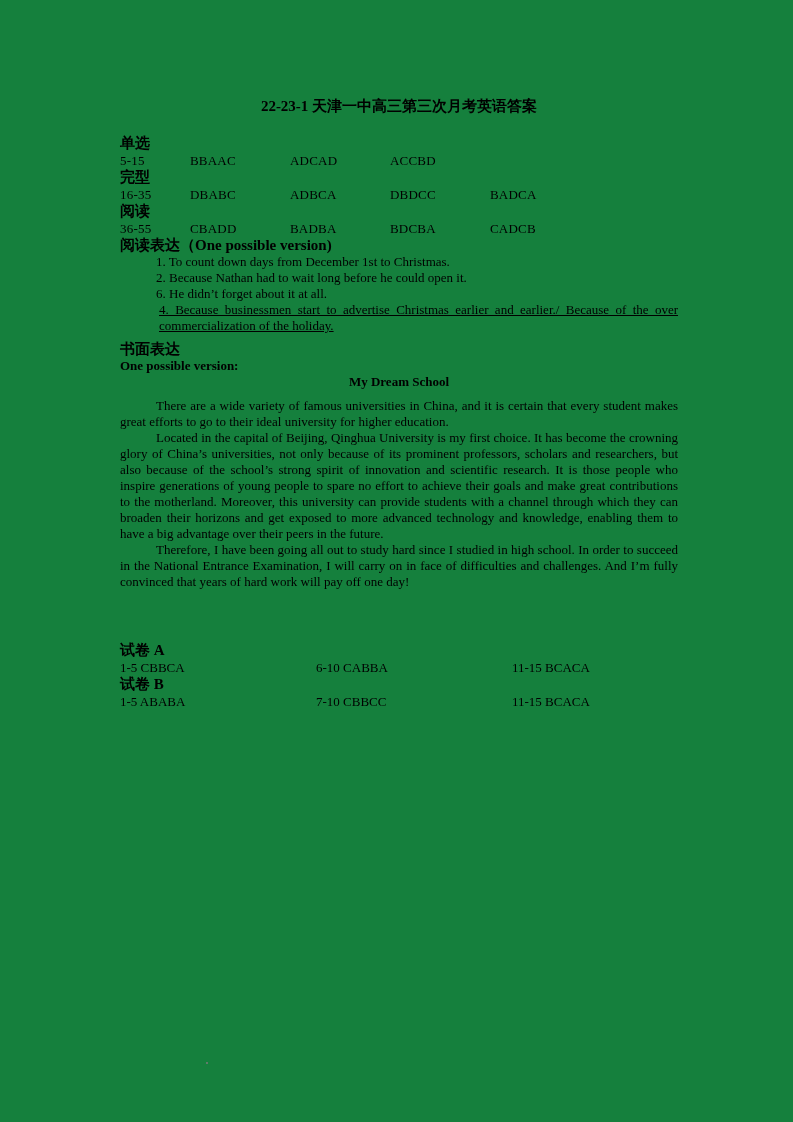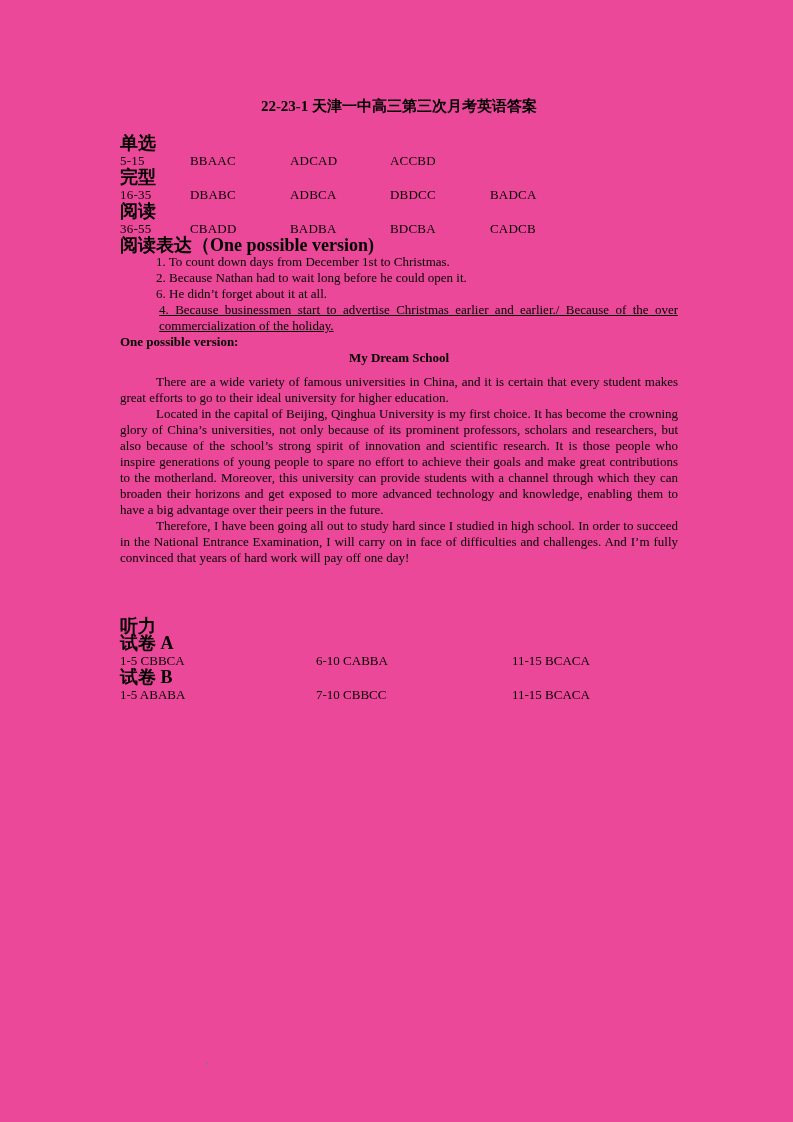--- a/index.html
+++ b/index.html
@@ -5,40 +5,40 @@
   * { margin: 0; padding: 0; box-sizing: border-box; }
   html, body { background: #ffffff; }
   body {
     width: 793px; height: 1122px;
     font-family: "Liberation Serif", serif;
     color: #000;
   }
   .page {
     position: relative;
     width: 793px; height: 1122px;
-    background: #ec4899;
+    background: #15803d;
     overflow: hidden;
   }
   .content {
     position: absolute;
     left: 120px; top: 97px;
     width: 558px;
     font-size: 13px;
     line-height: 16px;
   }
   .doc-title {
     font-size: 15px;
     font-weight: bold;
     text-align: center;
     line-height: 18px;
     margin-bottom: 20px;
   }
   .sec-heading {
     font-weight: bold;
-    font-size: 18px;
+    font-size: 15px;
     line-height: 17px;
   }
   .answer-row {
     display: flex;
     line-height: 17px;
     letter-spacing: 0.2px;
   }
   .answer-row .range { width: 55px; flex: 0 0 auto; }
   .answer-row .ans   { width: 85px; flex: 0 0 auto; margin-left: 15px; }
   .re-item { line-height: 16px; margin-left: 36px; }
@@ -100,28 +100,28 @@
       <span class="ans">BDCBA</span>
       <span class="ans">CADCB</span>
     </div>
 
     <div class="sec-heading">阅读表达（One possible version)</div>
     <div class="re-item">1. To count down days from December 1st to Christmas.</div>
     <div class="re-item">2. Because Nathan had to wait long before he could open it.</div>
     <div class="re-item">6. He didn’t forget about it at all.</div>
     <div class="re-item just">4. Because businessmen start to advertise Christmas earlier and earlier./ Because of the over commercialization of the holiday.</div>
 
+    <div class="sec-heading writing-heading">书面表达</div>
     <div class="subheading">One possible version:</div>
     <div class="essay-title">My Dream School</div>
     <p class="essay-p">There are a wide variety of famous universities in China, and it is certain that every student makes great efforts to go to their ideal university for higher education.</p>
     <p class="essay-p">Located in the capital of Beijing, Qinghua University is my first choice. It has become the crowning glory of China’s universities, not only because of its prominent professors, scholars and researchers, but also because of the school’s strong spirit of innovation and scientific research. It is those people who inspire generations of young people to spare no effort to achieve their goals and make great contributions to the motherland. Moreover, this university can provide students with a channel through which they can broaden their horizons and get exposed to more advanced technology and knowledge, enabling them to have a big advantage over their peers in the future.</p>
     <p class="essay-p">Therefore, I have been going all out to study hard since I studied in high school. In order to succeed in the National Entrance Examination, I will carry on in face of difficulties and challenges. And I’m fully convinced that years of hard work will pay off one day!</p>
 
     <div class="listening-block">
-      <div class="sec-heading">听力</div>
 
       <div class="sec-heading">试卷 A</div>
       <div class="listen-row">
         <span class="lcell">1-5 CBBCA</span>
         <span class="lcell">6-10 CABBA</span>
         <span class="lcell">11-15 BCACA</span>
       </div>
 
       <div class="sec-heading">试卷 B</div>
       <div class="listen-row">

